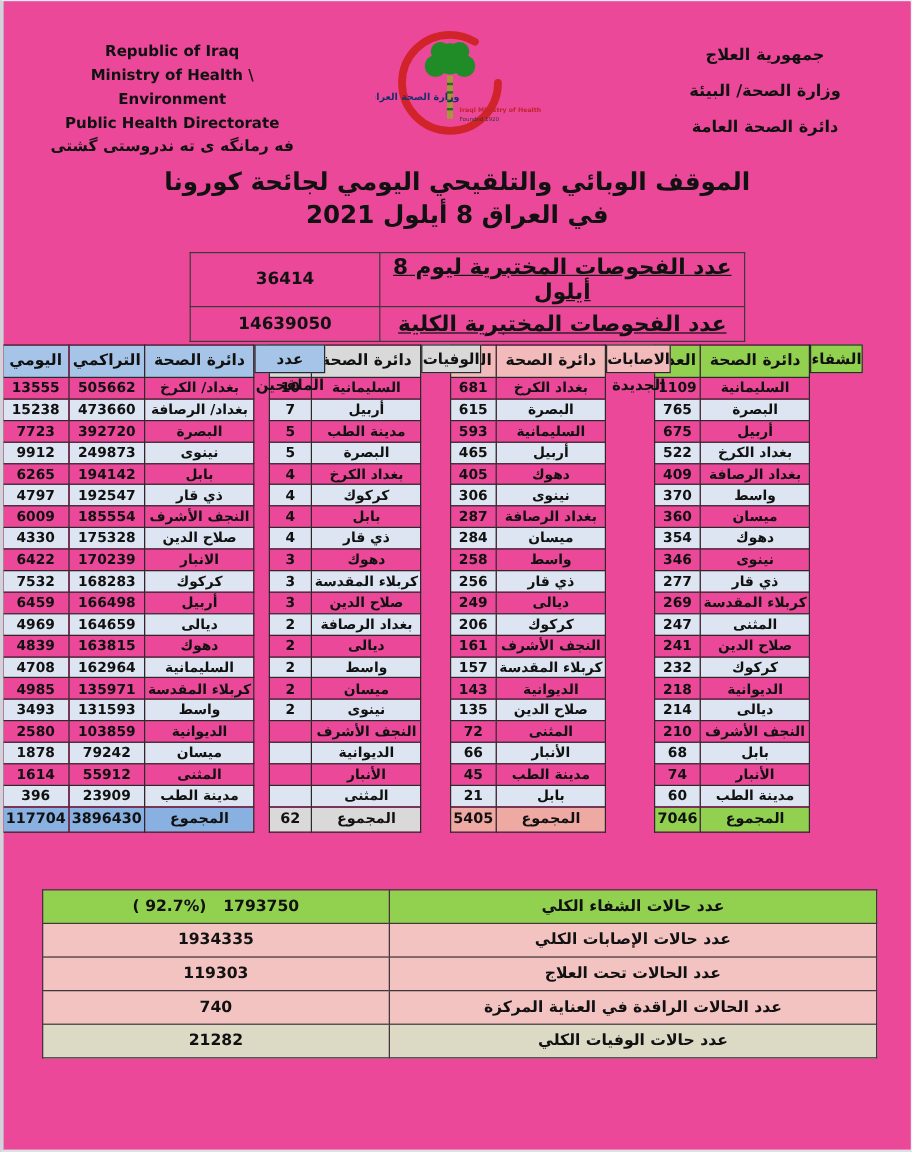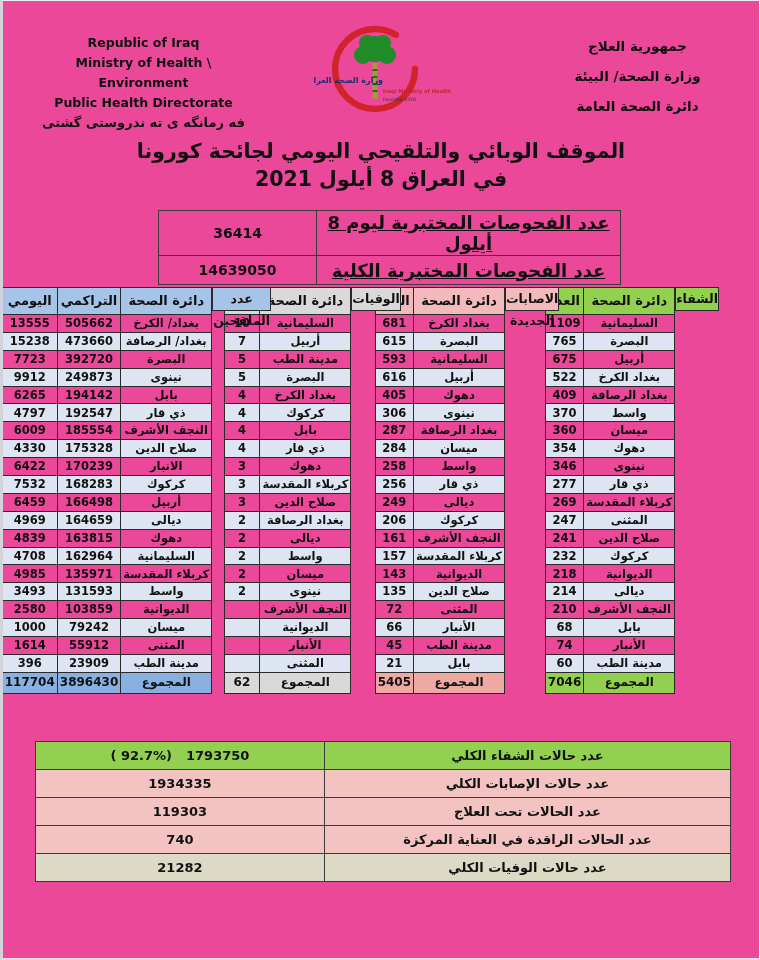--- a/index.html
+++ b/index.html
@@ -242,21 +242,21 @@
             <tr>
               <td class="c-name">البصرة</td>
               <td class="c-cnt">615</td>
             </tr>
             <tr>
               <td class="c-name">السليمانية</td>
               <td class="c-cnt">593</td>
             </tr>
             <tr>
               <td class="c-name">أربيل</td>
-              <td class="c-cnt">616</td>
+              <td class="c-cnt">465</td>
             </tr>
             <tr>
               <td class="c-name">دهوك</td>
               <td class="c-cnt">405</td>
             </tr>
             <tr>
               <td class="c-name">نينوى</td>
               <td class="c-cnt">306</td>
             </tr>
             <tr>
@@ -517,21 +517,21 @@
               <td class="c-day">3493</td>
             </tr>
             <tr>
               <td class="c-name">الديوانية</td>
               <td class="c-cum">103859</td>
               <td class="c-day">2580</td>
             </tr>
             <tr>
               <td class="c-name">ميسان</td>
               <td class="c-cum">79242</td>
-              <td class="c-day">1000</td>
+              <td class="c-day">1878</td>
             </tr>
             <tr>
               <td class="c-name">المثنى</td>
               <td class="c-cum">55912</td>
               <td class="c-day">1614</td>
             </tr>
             <tr>
               <td class="c-name">مدينة الطب</td>
               <td class="c-cum">23909</td>
               <td class="c-day">396</td>

